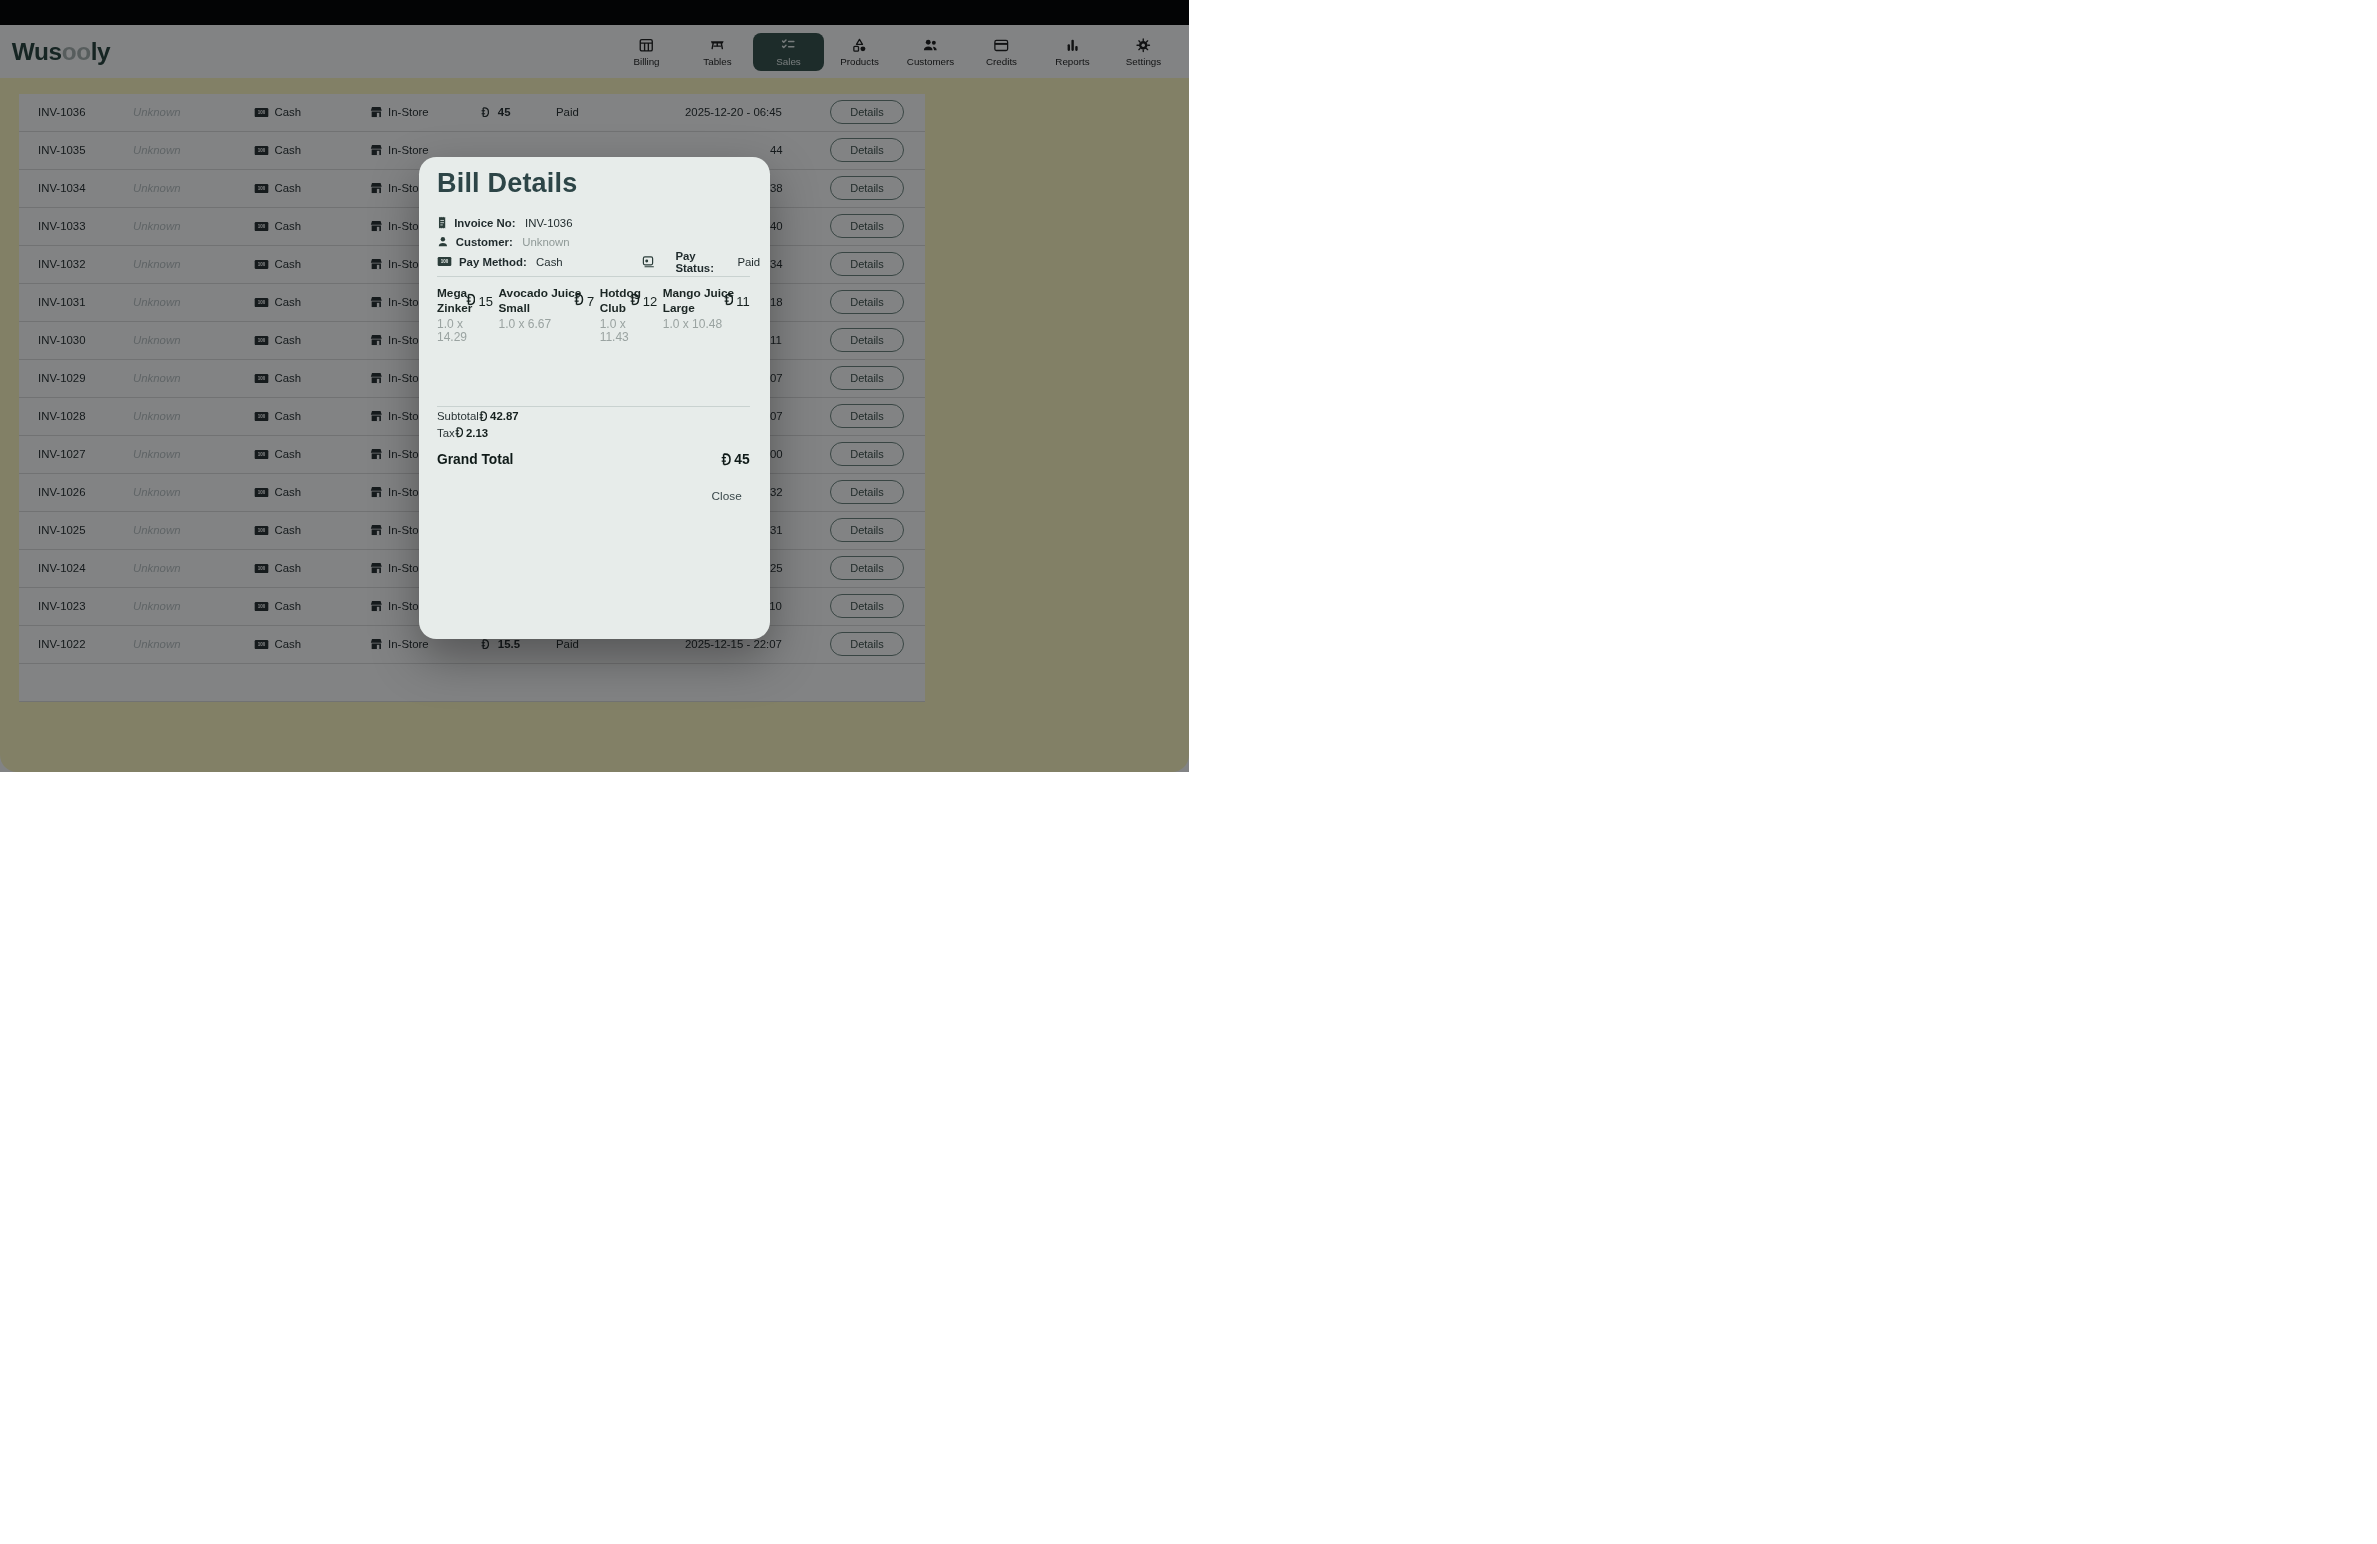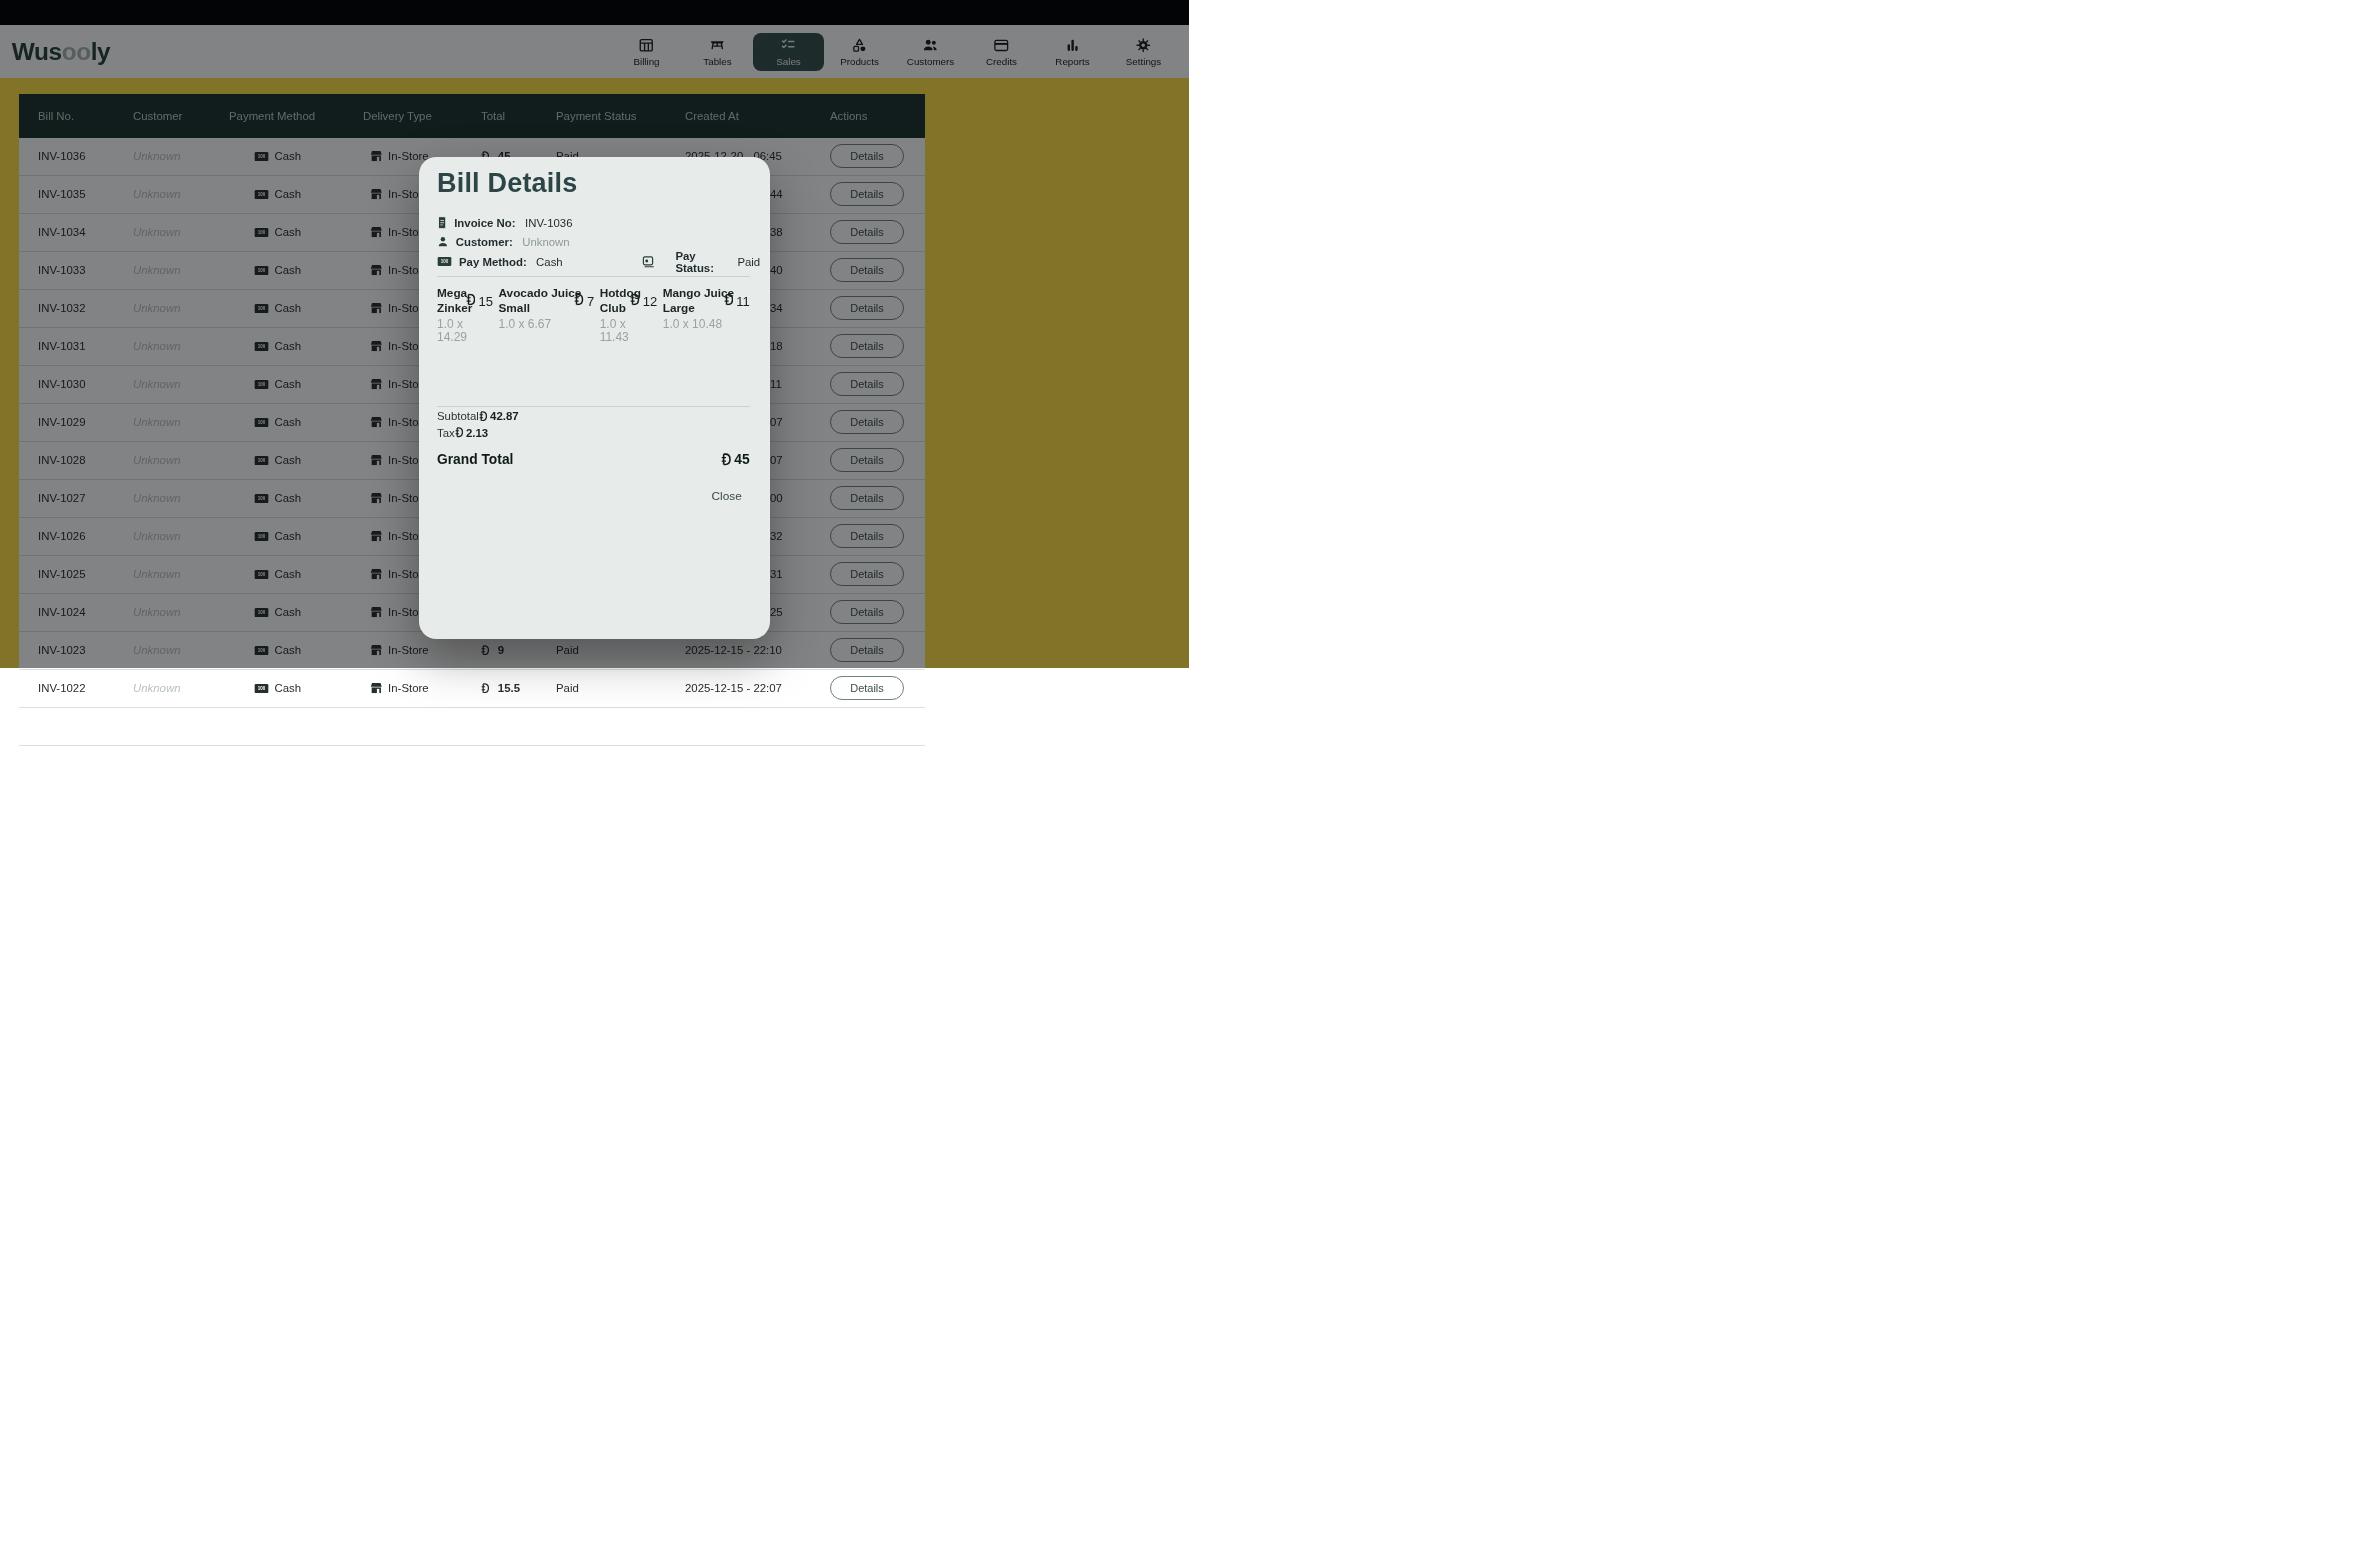--- a/index.html
+++ b/index.html
@@ -1,18 +1,18 @@
 <!DOCTYPE html>
 <html style="font-size:12.6px"><head>
 <meta charset="utf-8">
 <style>
   * { margin:0; padding:0; box-sizing:border-box; }
   html,body { width:1189px; height:772px; overflow:hidden; }
   body { font-family:"Liberation Sans", sans-serif; background:#ffffff; }
-  .screen { position:relative; width:1189px; height:668px; background:#fde047; }
+  .screen { position:relative; width:1189px; height:772px; background:#fef9c3;border-radius:17px; }
 
   
   .top-strip { height:25px; background:#000; }
 
   
   .navbar { position:relative; height:53px; background:#fff; }
   .logo { position:absolute; left:11.8px; top:50%; transform:translateY(-50%);
           font-size:24.4px; font-weight:700; letter-spacing:-0.4px; color:#27423c; }
   .logo .mid { color:#a9b3b1; }
   .nav { position:absolute; left:611px; top:0; height:53px; display:flex; }
@@ -171,30 +171,20 @@
               <circle cx="11" cy="11" r="2.3" fill="#fff"></circle>
             </svg>
           </span>
         <span class="nlabel">Settings</span>
       </div>
     </nav>
   </header>
 
   <main>
     <section class="table">
-      <div class="thead">
-        <div class="c c1">Bill No.</div>
-        <div class="c">Customer</div>
-        <div class="c">Payment Method</div>
-        <div class="c">Delivery Type</div>
-        <div class="c">Total</div>
-        <div class="c">Payment Status</div>
-        <div class="c">Created At</div>
-        <div class="c">Actions</div>
-      </div>
       <div id="tbody">
           <div class="trow">
             <div class="c c1">INV-1036</div>
             <div class="c c2">
               <em>Unknown</em>
             </div>
             <div class="c c3"><span class="ic">
                 <svg width="15" height="11" viewBox="0 0 20 14" style="font-size:14.5px">
                   <rect x=".9" y=".9" width="18.2" height="12.2" rx="1.6" fill="currentColor"></rect>
                   <text x="10" y="9.4" text-anchor="middle" font-size="6" font-weight="700" fill="#fff" font-family="Liberation Sans, sans-serif">100</text>

